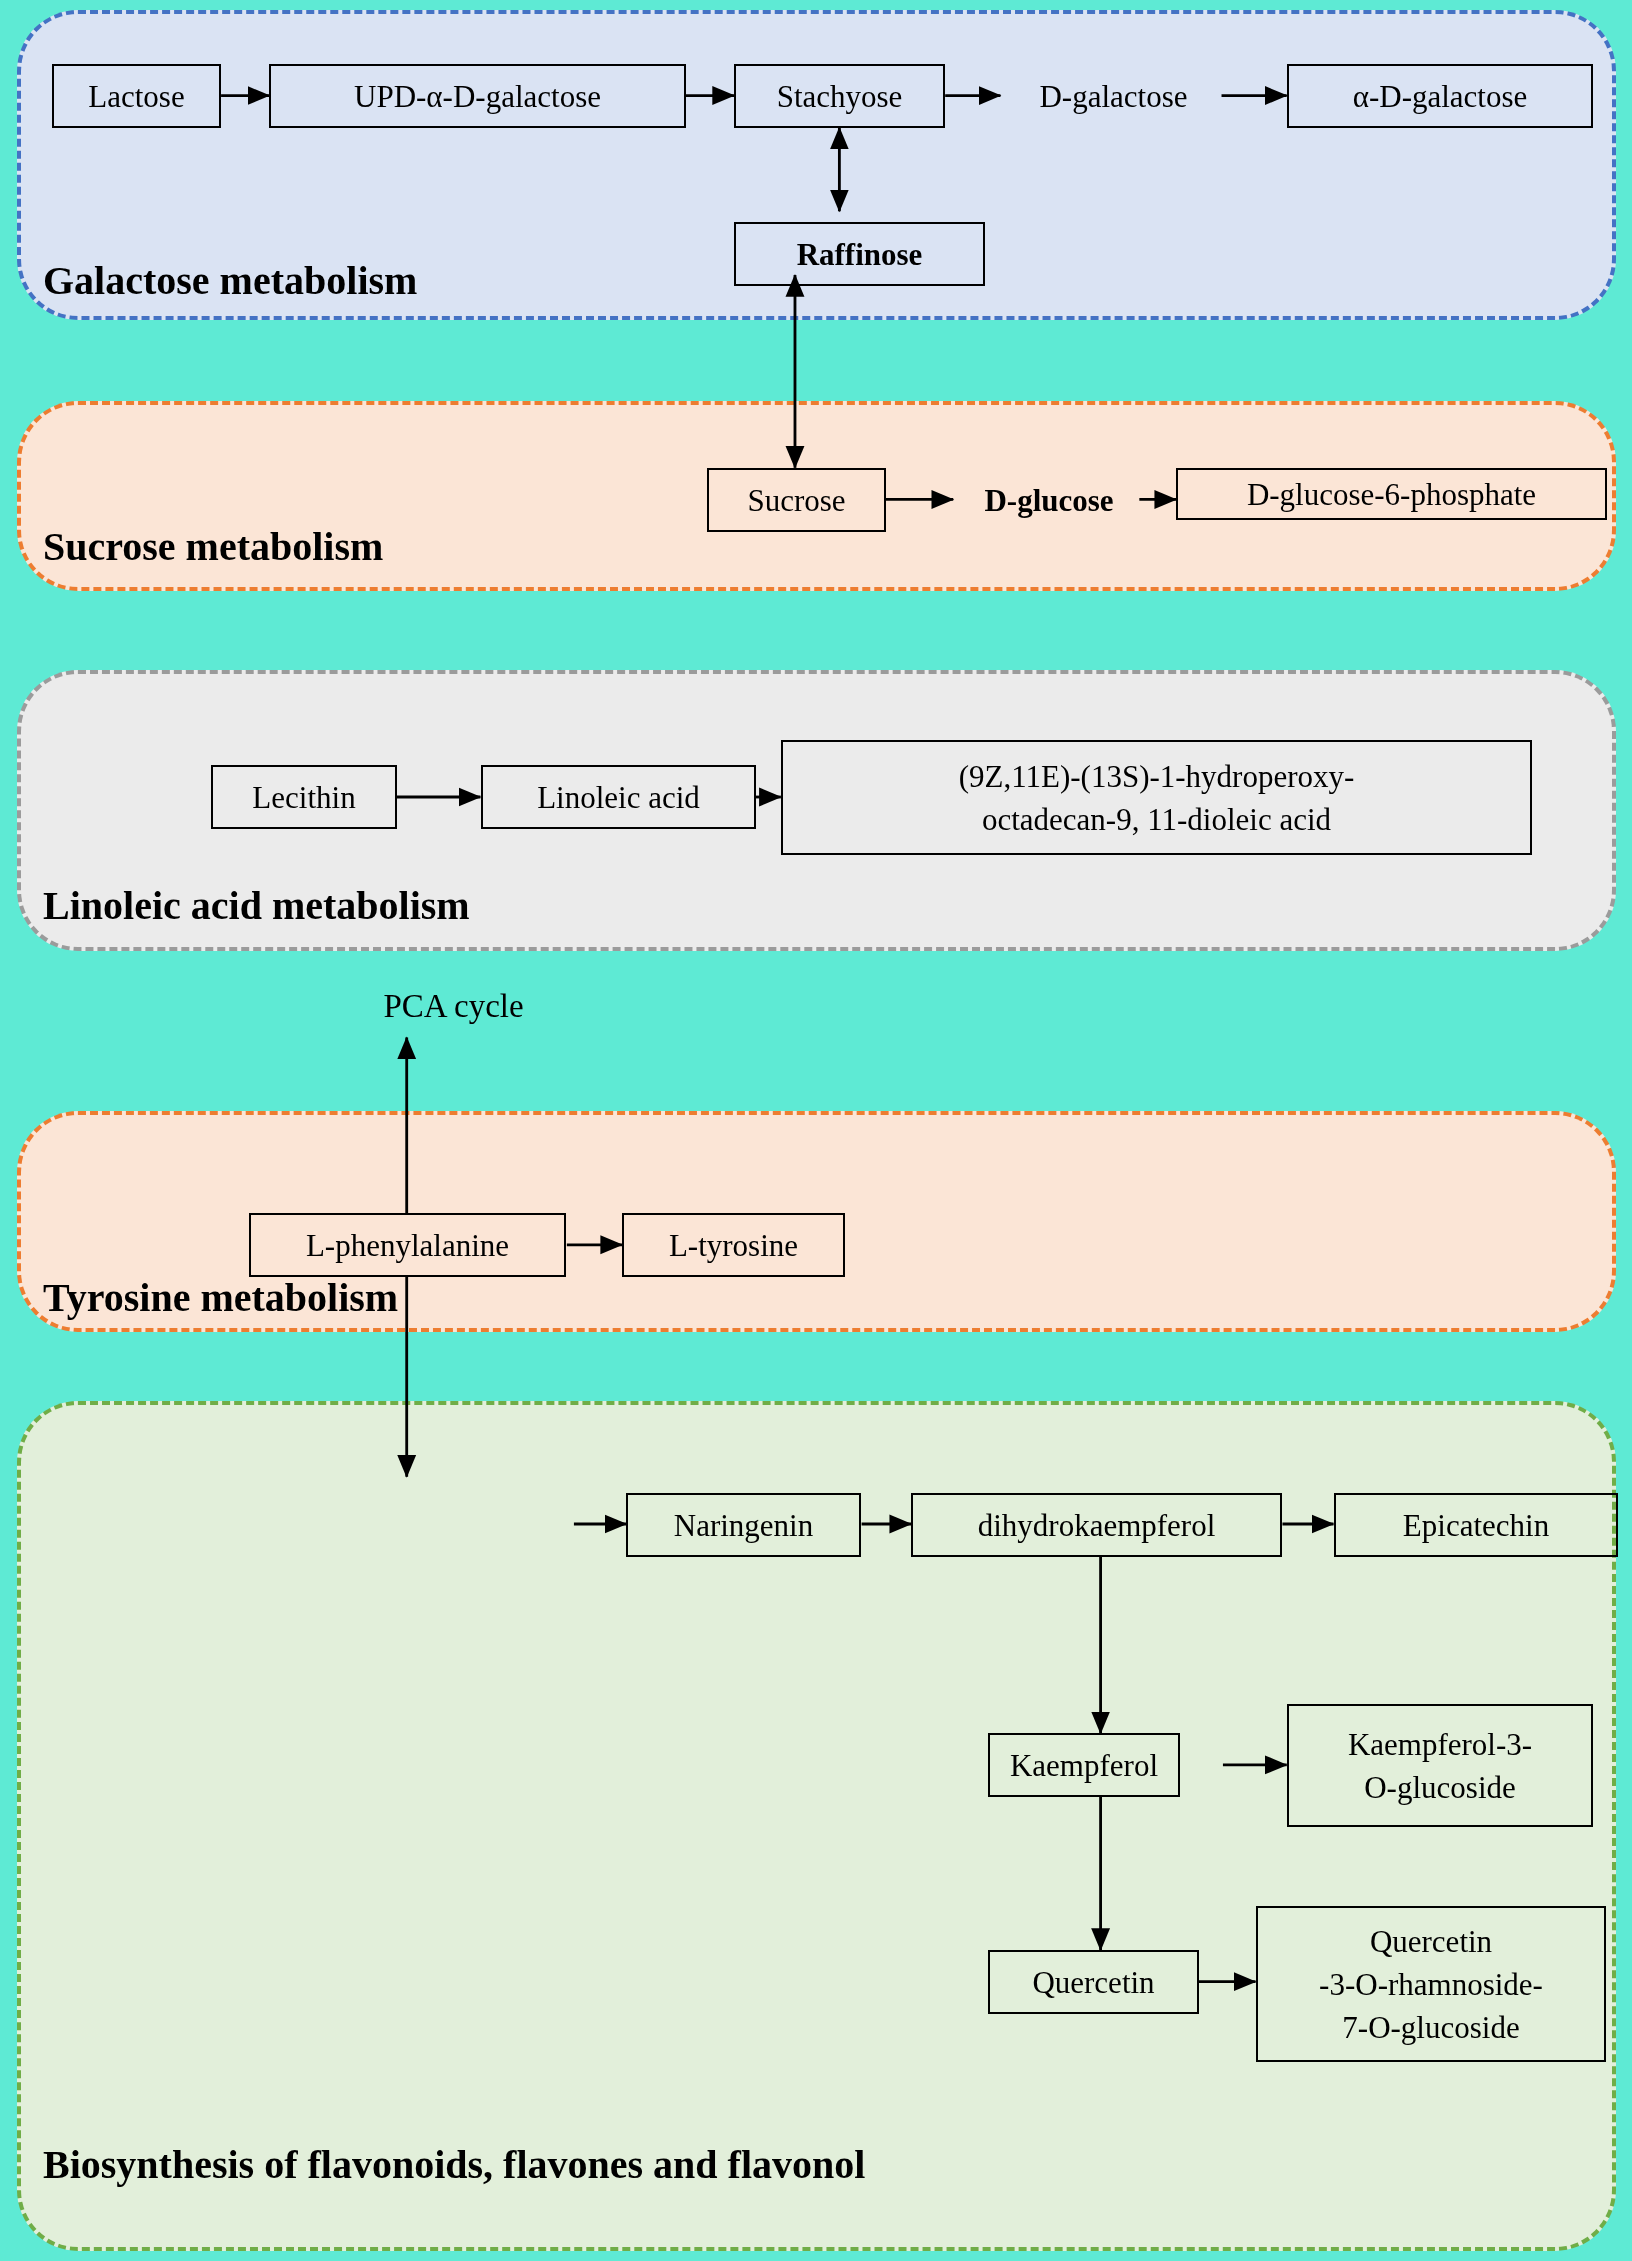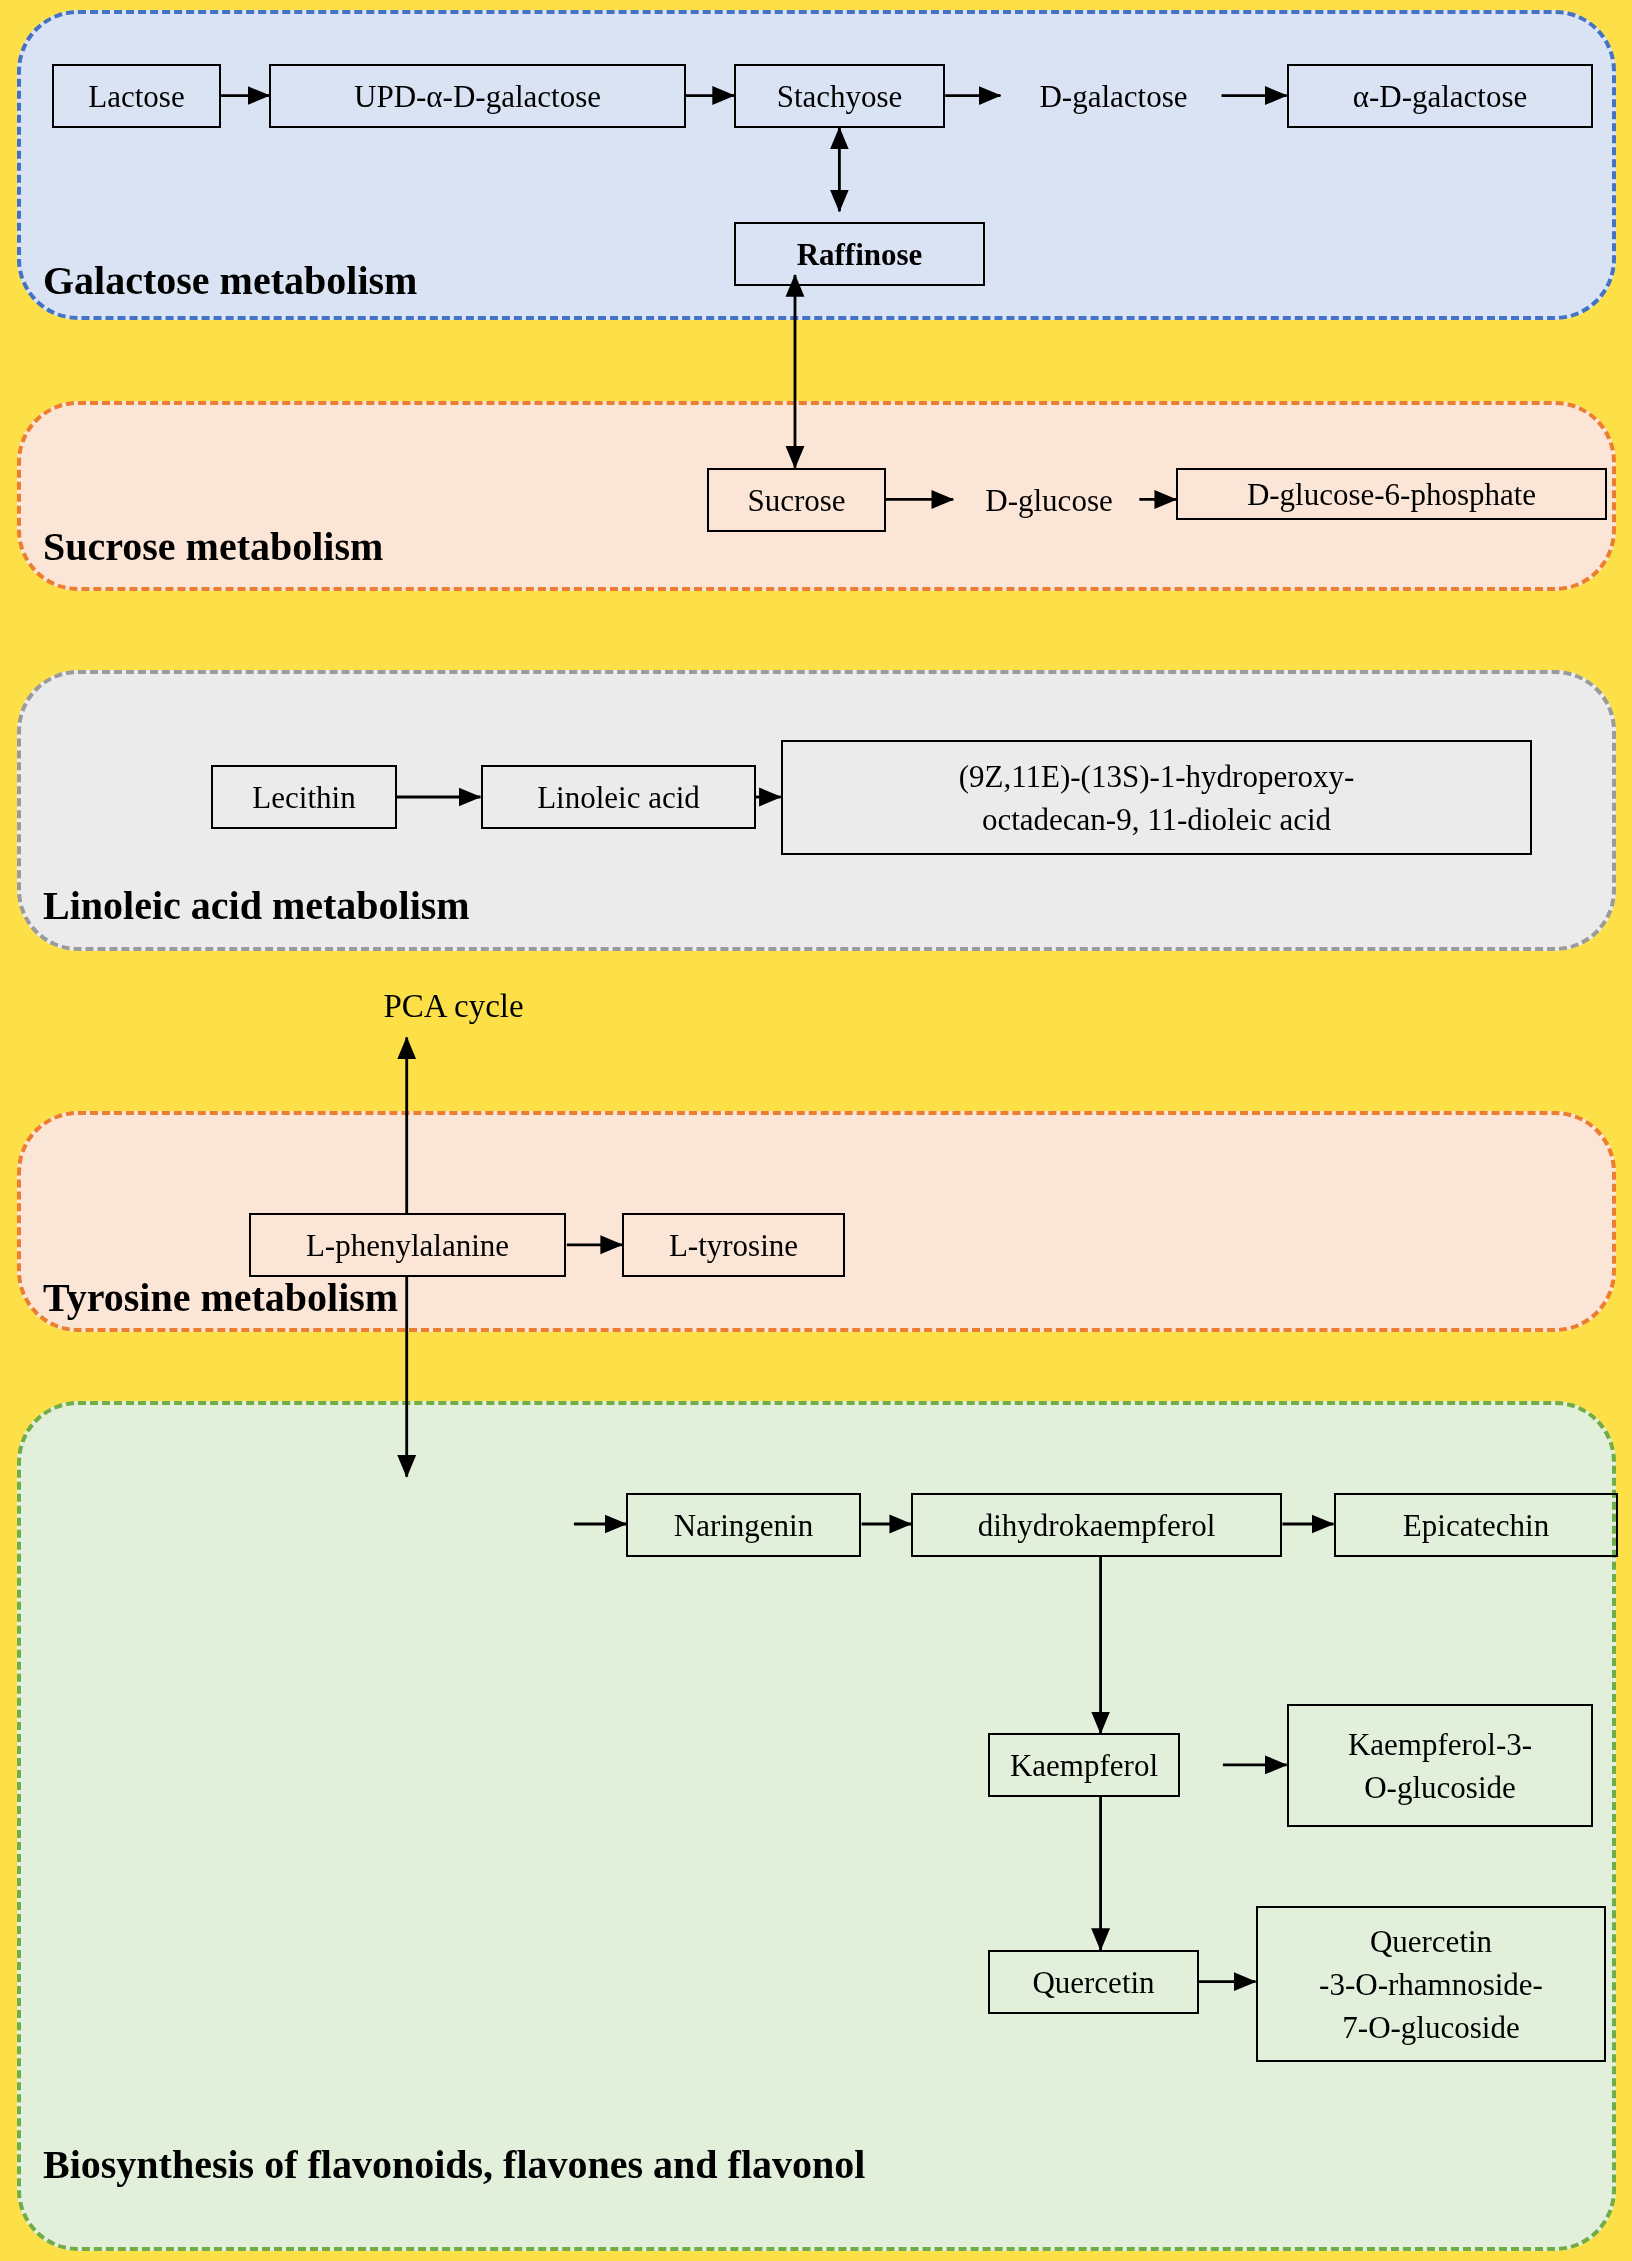--- a/index.html
+++ b/index.html
@@ -1,16 +1,16 @@
 <!DOCTYPE html>
 <html style="font-size:7.6px"><head>
 <meta charset="utf-8">
 <style>
   html,body{margin:0;padding:0;background:#ffffff;}
-  .viewport{position:relative;width:1632px;height:2261px;background:#fde047;overflow:hidden;
+  .viewport{position:relative;width:1632px;height:2261px;background:#5eead4;overflow:hidden;
             font-family:"Liberation Serif","DejaVu Serif",serif;color:#000;}
   .region{position:absolute;box-sizing:border-box;border:4.3px dashed;border-radius:61px;}
   .region.galactose{left:17px;top:10.4px;width:1599px;height:310px;background:#dae3f3;border-color:#4472c4;}
   .region.sucrose{left:17px;top:401px;width:1599px;height:190px;background:#fbe5d6;border-color:#ed7d31;}
   .region.linoleic{left:17px;top:670px;width:1599px;height:281px;background:#ebebeb;border-color:#9b9b9b;}
   .region.tyrosine{left:17px;top:1111px;width:1599px;height:221px;background:#fbe5d6;border-color:#ed7d31;}
   .region.flavonoid{left:17px;top:1401px;width:1599px;height:850px;background:#e2efda;border-color:#70ad47;}
   .rlabel{position:absolute;font-size:40px;font-weight:bold;white-space:nowrap;line-height:1.1;}
   .node{position:absolute;box-sizing:border-box;border:2.8px solid #000;display:flex;align-items:center;
         justify-content:center;text-align:center;font-size:31px;line-height:43px;white-space:pre-line;}
@@ -60,21 +60,21 @@
 
   <div class="node" style="left:52px;top:64px;width:169px;height:64px;">Lactose</div>
   <div class="node" style="left:269px;top:64px;width:417px;height:64px;">UPD-α-D-galactose</div>
   <div class="node" style="left:734px;top:64px;width:211px;height:64px;">Stachyose</div>
   <div class="plain" style="left:1006px;top:64px;width:215px;height:64px;">D-galactose</div>
   <div class="node" style="left:1287px;top:64px;width:306px;height:64px;">α-D-galactose</div>
   <div class="node" style="left:734px;top:222px;width:251px;height:64px;font-weight:bold;">Raffinose</div>
   <div class="rlabel" style="left:43px;top:259px;">Galactose metabolism</div>
 
   <div class="node" style="left:707px;top:468px;width:179px;height:64px;">Sucrose</div>
-  <div class="plain" style="left:950px;top:468px;width:198px;height:64px;">D-glucose</div>
+  <div class="plain" style="left:950px;top:468px;width:198px;height:64px;font-weight:bold;">D-glucose</div>
   <div class="node" style="left:1176px;top:468px;width:431px;height:52px;">D-glucose-6-phosphate</div>
   <div class="rlabel" style="left:43px;top:525px;">Sucrose metabolism</div>
 
   <div class="node" style="left:211px;top:765px;width:186px;height:64px;">Lecithin</div>
   <div class="node" style="left:481px;top:765px;width:275px;height:64px;">Linoleic acid</div>
   <div class="node" style="left:781px;top:740px;width:751px;height:115px;">(9Z,11E)-(13S)-1-hydroperoxy-
 octadecan-9, 11-dioleic acid</div>
   <div class="rlabel" style="left:43px;top:884px;">Linoleic acid metabolism</div>
 
   <div class="plain" style="left:326px;top:985px;width:255px;height:43px;font-size:33px;">PCA cycle</div>

